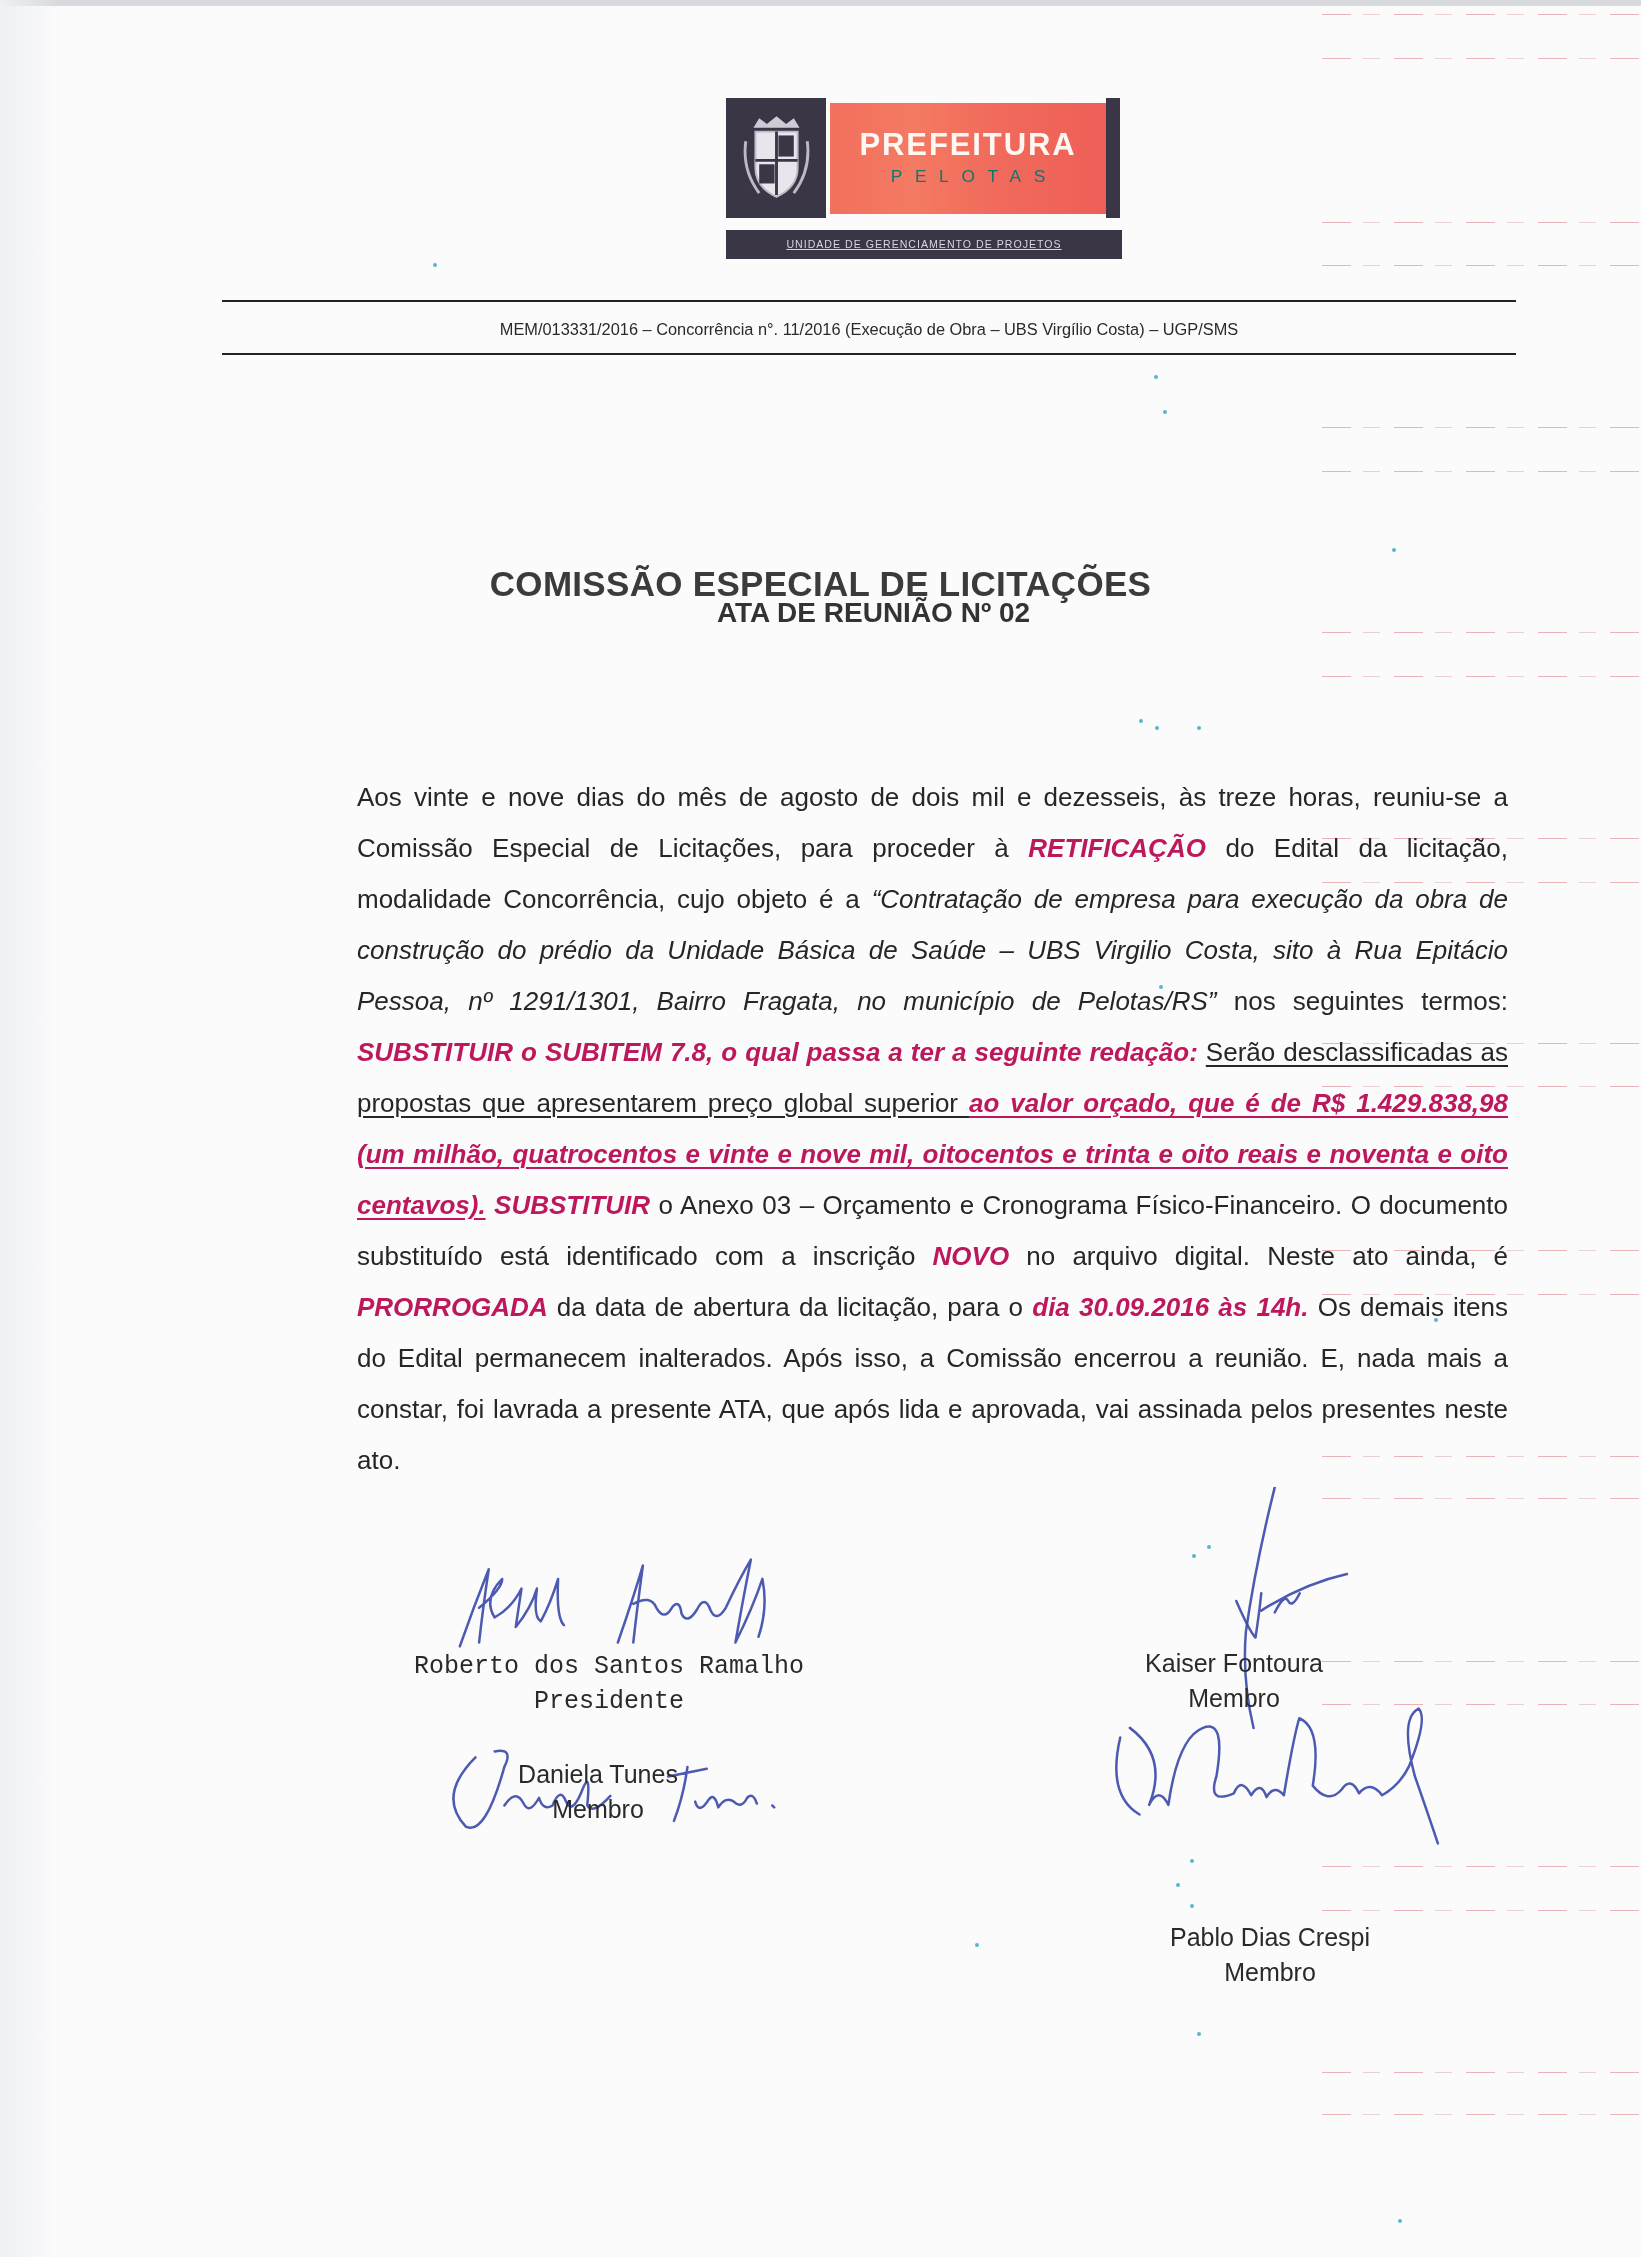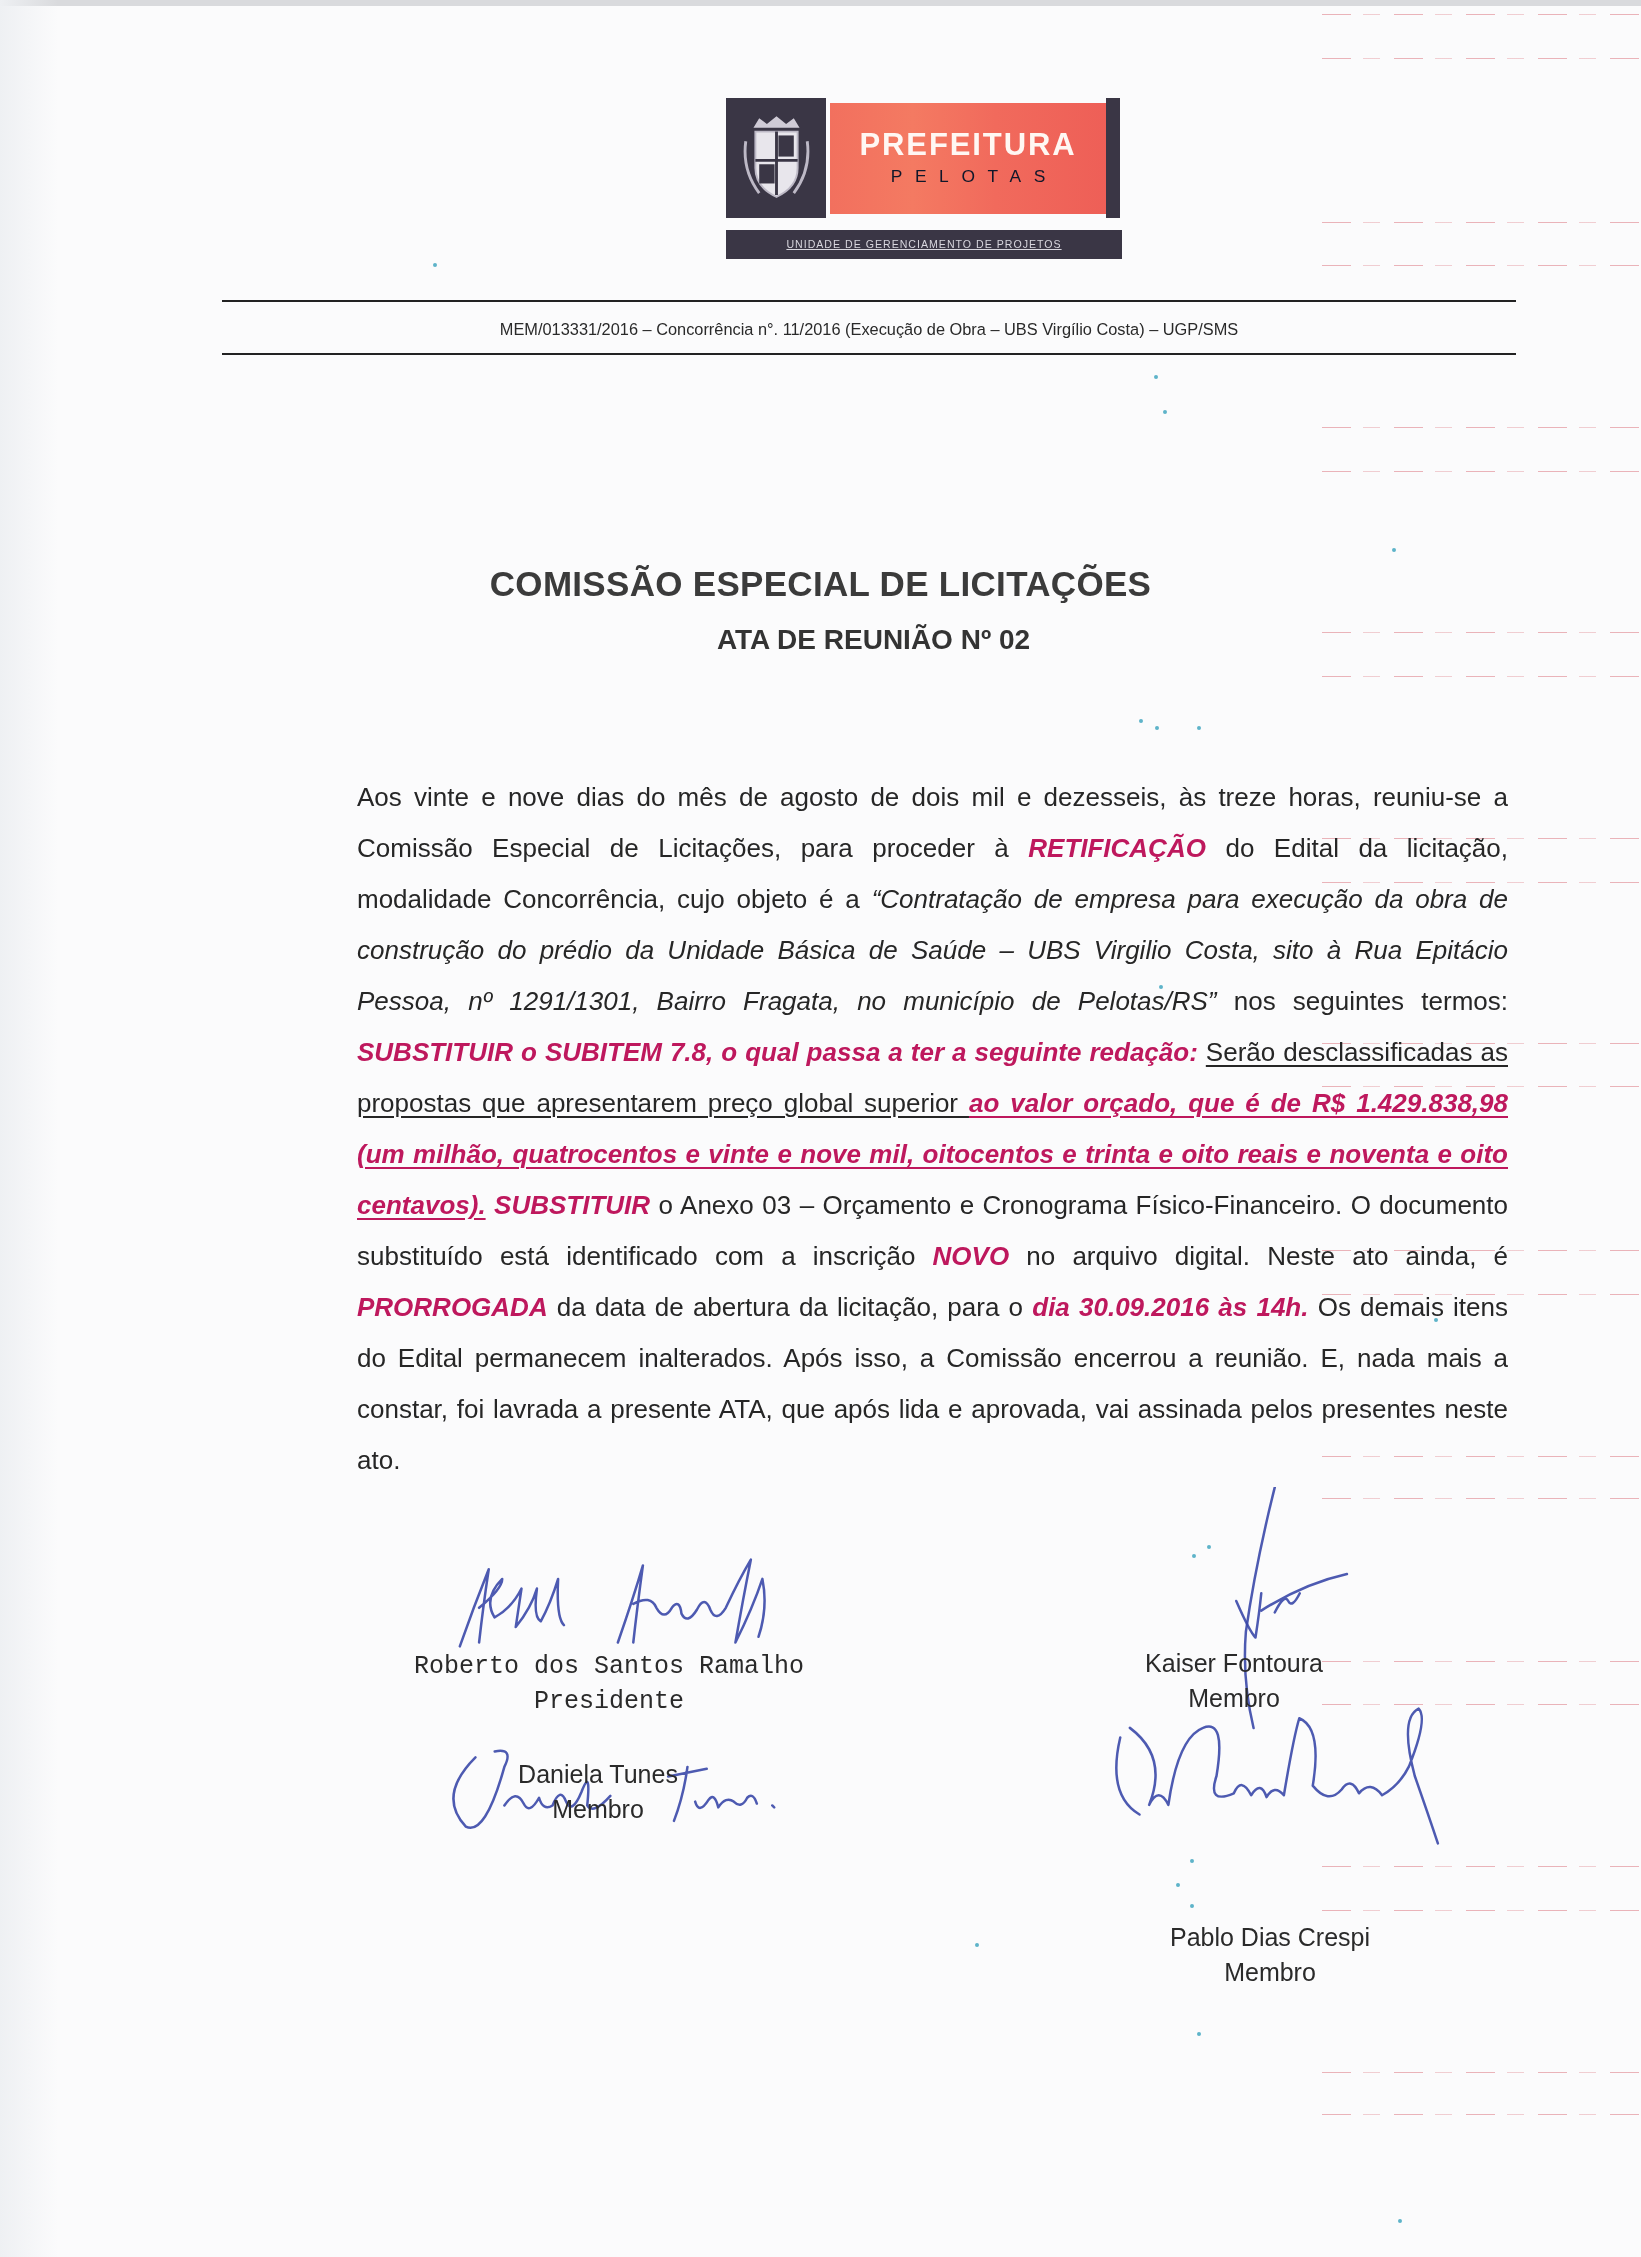--- a/index.html
+++ b/index.html
@@ -20,33 +20,33 @@
     
     .logo { position: absolute; left: 726px; top: 98px; width: 400px; height: 162px; }
     .logo .crest-box { position:absolute; left:0; top:0; width:100px; height:120px; background:#3a3645; }
     .logo .crest { position:absolute; left:13.5px; top:13.5px; width:73px; height:93px; }
     .logo .red-box { position:absolute; left:104px; top:4.8px; width:276px; height:111px;
       background: linear-gradient(90deg,#f2705e 0%, #f47a62 30%, #f16a5c 60%, #ee5f57 100%); }
     .logo .right-bar { position:absolute; left:380px; top:0; width:13.5px; height:120px; background:#3a3645; }
     .logo .title { position:absolute; left:104px; top:29px; width:276px; text-align:center;
       color:#fff7f3; font-size:31px; font-weight:bold; letter-spacing:1.9px; }
     .logo .sub { position:absolute; left:104px; top:68px; width:276px; text-align:center;
-      color:#0f172a; font-size:17.4px; letter-spacing:12.6px; padding-left:12.6px; box-sizing:border-box; }
+      color:#0f766e; font-size:17.4px; letter-spacing:12.6px; padding-left:12.6px; box-sizing:border-box; }
     .logo .bottom-bar { position:absolute; left:0; top:132px; width:396px; height:29px; background:#3a3645;
       color:#d8d6de; font-size:10.6px; letter-spacing:1px; text-align:center; line-height:29px;text-decoration:underline; }
 
     
     .rule { position:absolute; left:222px; width:1294px; height:1.9px; background:#222; }
     .ref { position:absolute; left:222px; top:319px; width:1294px; text-align:center;
       font-size:17.4px; color:#2a2a2a; transform: scaleX(0.94); }
 
     
     .title1 { position:absolute; left:0; width:1641px; top:564px; text-align:center;
       font-size:35px; font-weight:bold; color:#3b3b3b; letter-spacing:0.3px; }
-    .title2 { position:absolute; left:0; width:1641px; top:624px; text-align:center;
+    .title2 { position:absolute; left:0; width:1641px; top:597px; text-align:center;
       font-size:28px; font-weight:bold; color:#333; padding-left:106px; box-sizing:border-box; }
 
     
     .body { position:absolute; left:357px; top:772px; width:1151px;
       font-size:26px; line-height:51px; text-align:justify; color:#262626; }
     .body b { font-weight:bold; color:#be185d;font-style:italic; }
     .body i { font-style:italic; }
     .body .u { text-decoration: underline; text-decoration-thickness: 1.9px; text-underline-offset: 3.9px; }
 
     

